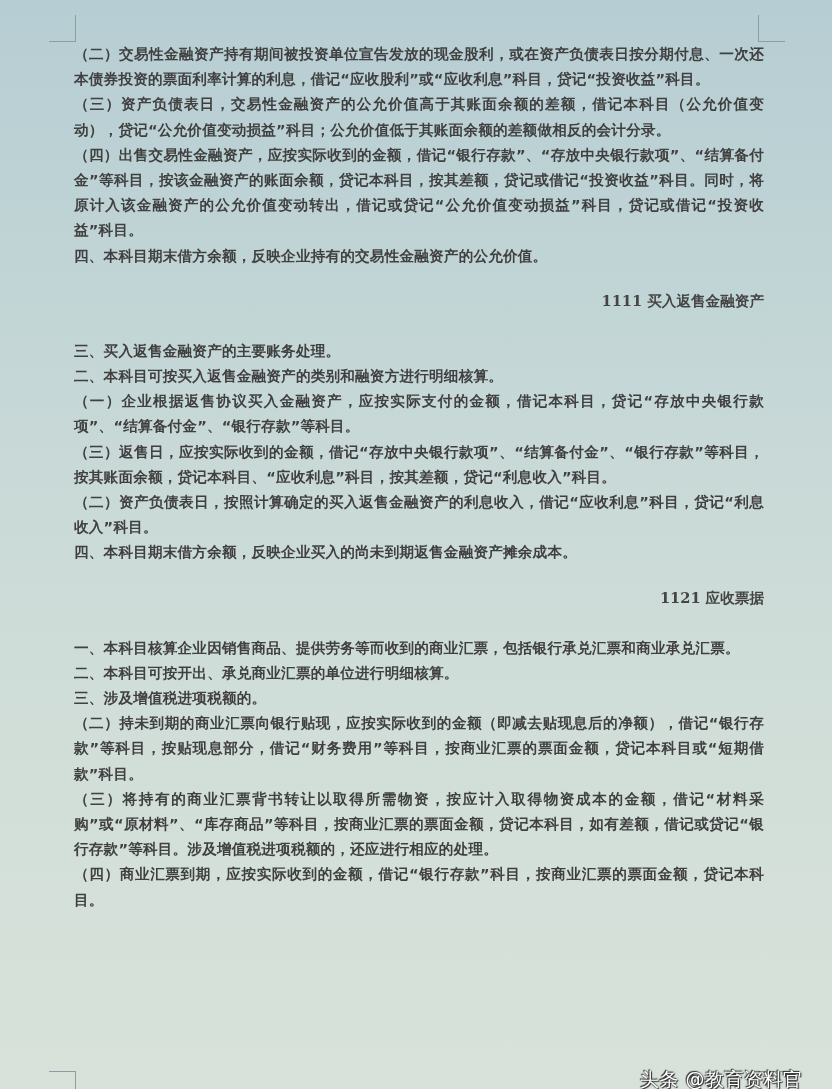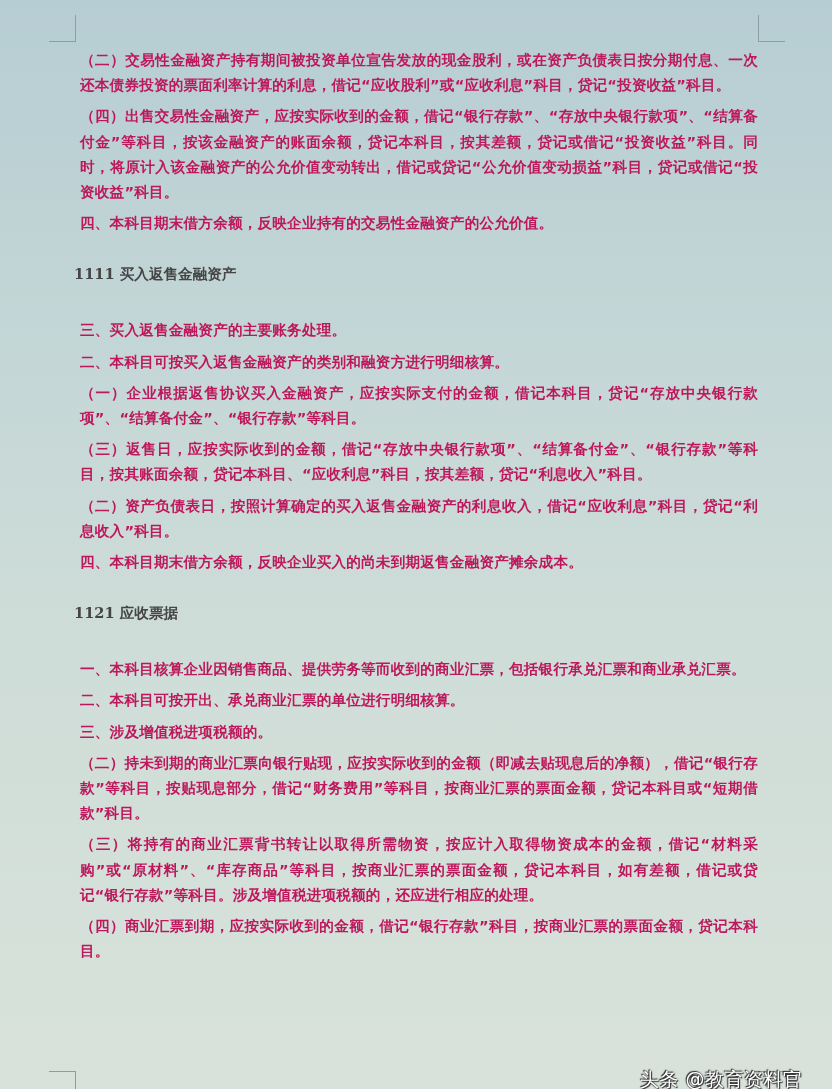--- a/index.html
+++ b/index.html
@@ -31,30 +31,30 @@
     .page {
       position: absolute;
       left: 74px;
       top: 41px;
       width: 690px;
     }
     .para {
       font-size: 14.6px;
       line-height: 25.2px;
       letter-spacing: 0.2px;
-      margin: 6px;
+      margin: 0;
       text-align: justify;
       word-break: break-all;
       font-weight: bold;
-      color: #be185d;
+      color: #404040;
     }
     .heading {
       font-size: 14.6px;
       line-height: 25px;
-      text-align: left;
+      text-align: right;
       margin: 0;
       color: #454545;
       font-family: "DejaVu Serif", "Liberation Serif", serif;
     }
     .section-gap-top { height: 20px; }
     .section-gap-bottom { height: 25px; }
     .watermark {
       position: absolute;
       left: 640px;
       top: 1043px;
@@ -70,20 +70,21 @@
 <body>
 
 <div class="corner tl"></div>
 <div class="corner tr"></div>
 <div class="corner bl"></div>
 <div class="corner br"></div>
 
 <div class="page">
   <div>
     <p class="para">（二）交易性金融资产持有期间被投资单位宣告发放的现金股利，或在资产负债表日按分期付息、一次还本债券投资的票面利率计算的利息，借记“应收股利”或“应收利息”科目，贷记“投资收益”科目。</p>
+    <p class="para">（三）资产负债表日，交易性金融资产的公允价值高于其账面余额的差额，借记本科目（公允价值变动），贷记“公允价值变动损益”科目；公允价值低于其账面余额的差额做相反的会计分录。</p>
     <p class="para">（四）出售交易性金融资产，应按实际收到的金额，借记“银行存款”、“存放中央银行款项”、“结算备付金”等科目，按该金融资产的账面余额，贷记本科目，按其差额，贷记或借记“投资收益”科目。同时，将原计入该金融资产的公允价值变动转出，借记或贷记“公允价值变动损益”科目，贷记或借记“投资收益”科目。</p>
     <p class="para">四、本科目期末借方余额，反映企业持有的交易性金融资产的公允价值。</p>
   </div>
 
   <div>
     <div class="section-gap-top"></div>
     <h2 class="heading">1111 买入返售金融资产</h2>
     <div class="section-gap-bottom"></div>
     <p class="para">三、买入返售金融资产的主要账务处理。</p>
     <p class="para">二、本科目可按买入返售金融资产的类别和融资方进行明细核算。</p>

